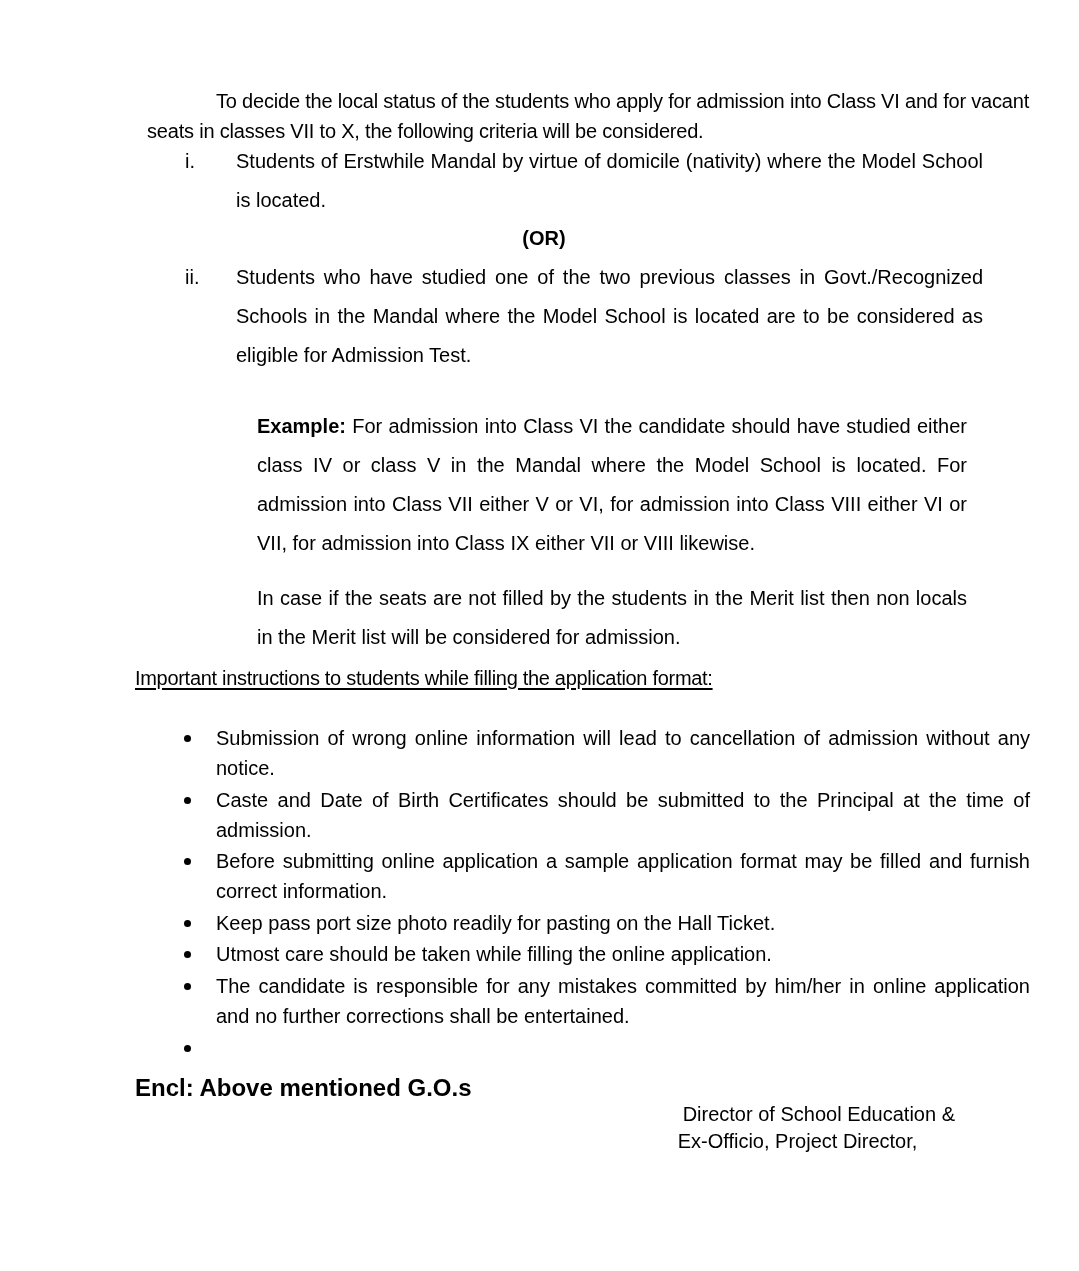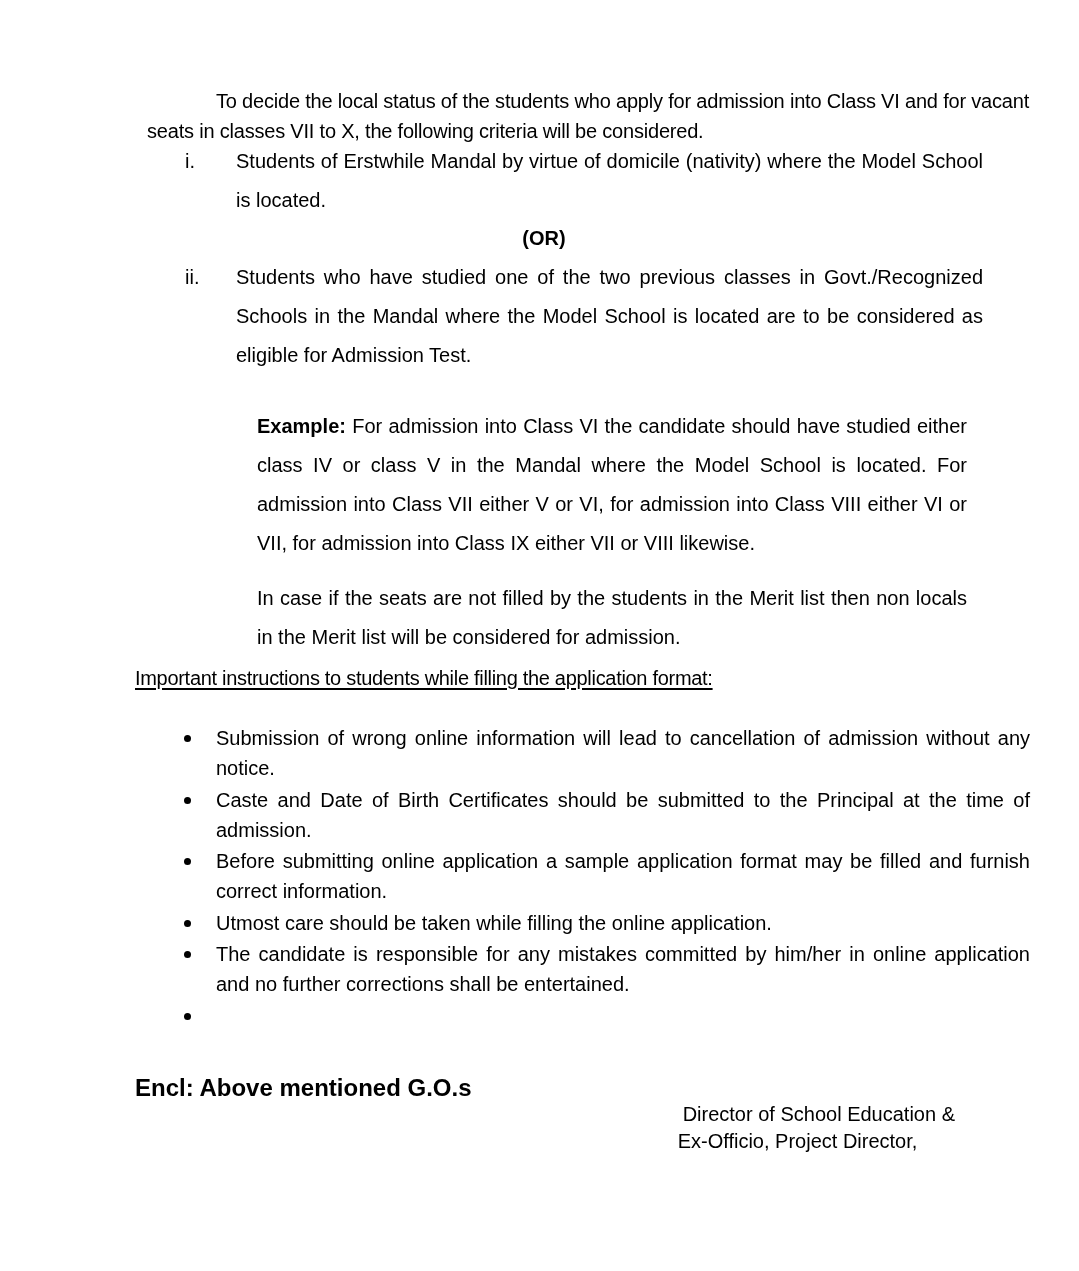--- a/index.html
+++ b/index.html
@@ -148,20 +148,24 @@
     <li>
       <span class="dot"></span>
       <span>Caste and Date of Birth Certificates should be submitted to the Principal at the time of admission.</span>
     </li>
     <li>
       <span class="dot"></span>
       <span>Before submitting online application a sample application format may be filled and furnish correct information.</span>
     </li>
     <li>
       <span class="dot"></span>
+      <span>Keep pass port size photo readily for pasting on the Hall Ticket.</span>
+    </li>
+    <li>
+      <span class="dot"></span>
       <span>Utmost care should be taken while filling the online application.</span>
     </li>
     <li>
       <span class="dot"></span>
       <span>The candidate is responsible for any mistakes committed by him/her in online application and no further corrections shall be entertained.</span>
     </li>
     <li>
       <span class="dot"></span>
     </li>
   </ul>

